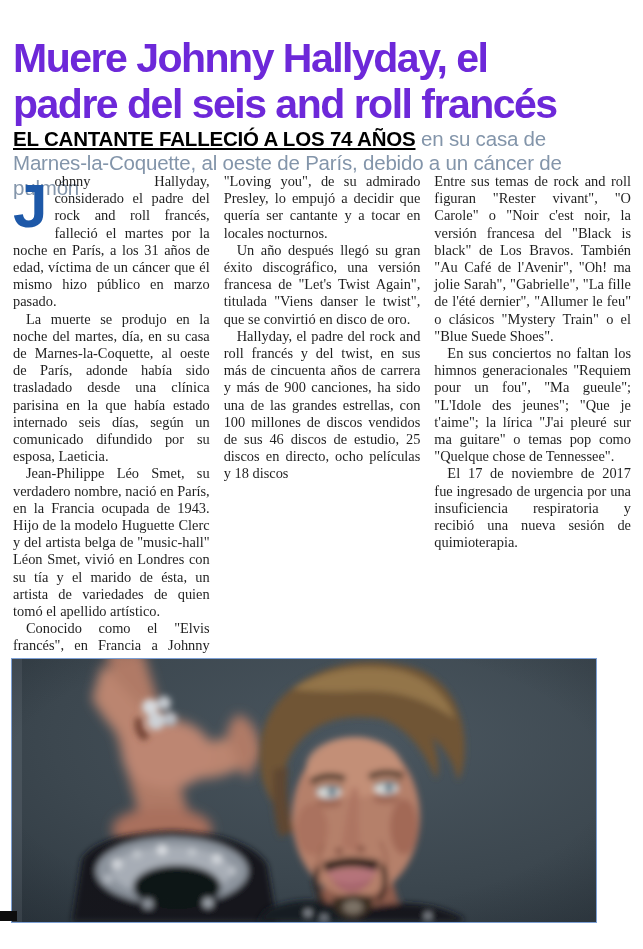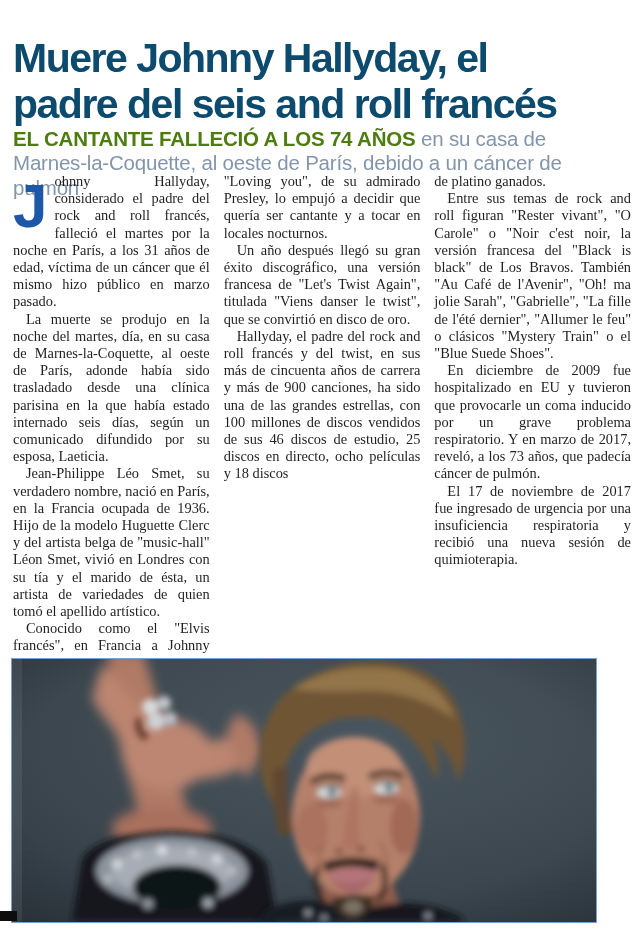--- a/index.html
+++ b/index.html
@@ -4,30 +4,30 @@
 <style>
   html,body { margin:0; padding:0; background:#fff; }
   .page {
     position:relative; width:643px; height:949px; background:#ffffff;
     font-family:"Liberation Serif", serif; overflow:hidden;
   }
   .headline {
     position:absolute; top:8px; left:13px; width:592px;
     font-family:"Liberation Sans", sans-serif; font-weight:700;
     font-size:41px; line-height:46px; letter-spacing:-1.5px;
-    color:#0c4a6e;
+    color:#6d28d9;
   }
   .headline span { display:block; }
   .subhead {
     position:absolute; top:106px; left:13px; width:590px;
     font-family:"Liberation Sans", sans-serif;
     font-size:20.5px; line-height:24.5px; letter-spacing:-0.2px;
     color:#8395aa;
   }
-  .subhead .bold { color:#4d7c0f; font-weight:700; }
+  .subhead .bold { color:#000000; font-weight:700;text-decoration:underline; }
   .columns {
     position:absolute; top:173px; left:13px; width:618px; height:486px;
     display:flex; gap:14px; overflow:hidden;
   }
   .col { flex:1 1 0; min-width:0; }
   .para {
     margin:0; font-size:14.4px; line-height:17.2px; text-align:justify;
     color:#1f1f1f; hyphens:auto; -webkit-hyphens:auto;
   }
   .para + .para { text-indent:13px; }
@@ -57,34 +57,33 @@
     <span>padre del seis and roll francés</span>
   </h1>
 
   <p class="subhead"><span class="bold">EL CANTANTE FALLECIÓ A LOS 74 AÑOS</span><span> en su casa de Marnes-la-Coquette, al oeste de París, debido a un cáncer de pulmón</span></p>
 
   <div class="columns">
 
     <div class="col">
       <p class="para"><span class="dropcap">J</span><span>ohnny Hallyday, considerado el padre del rock and roll francés, falleció el martes por la noche en París, a los 31 años de edad, víctima de un cáncer que él mismo hizo público en marzo pasado.</span></p>
       <p class="para">La muerte se produjo en la noche del martes, día, en su casa de Marnes-la-Coquette, al oeste de París, adonde había sido trasladado desde una clínica parisina en la que había estado internado seis días, según un comunicado difundido por su esposa, Laeticia.</p>
-      <p class="para">Jean-Philippe Léo Smet, su verdadero nombre, nació en París, en la Francia ocupada de 1936. Hijo de la modelo Huguette Clerc y del artista belga de "music-hall" Léon Smet, vivió en Londres con su tía y el marido de ésta, un artista de variedades de quien tomó el apellido artístico.</p>
+      <p class="para">Jean-Philippe Léo Smet, su verdadero nombre, nació en París, en la Francia ocupada de 1943. Hijo de la modelo Huguette Clerc y del artista belga de "music-hall" Léon Smet, vivió en Londres con su tía y el marido de ésta, un artista de variedades de quien tomó el apellido artístico.</p>
       <p class="para">Conocido como el "Elvis francés", en Francia a Johnny Hallyday siempre lo compararon con Elvis Presley. Precisamente el tema</p>
     </div>
 
     <div class="col">
       <p class="para">"Loving you", de su admirado Presley, lo empujó a decidir que quería ser cantante y a tocar en locales nocturnos.</p>
       <p class="para">Un año después llegó su gran éxito discográfico, una versión francesa de "Let's Twist Again", titulada "Viens danser le twist", que se convirtió en disco de oro.</p>
       <p class="para">Hallyday, el padre del rock and roll francés y del twist, en sus más de cincuenta años de carrera y más de 900 canciones, ha sido una de las grandes estrellas, con 100 millones de discos vendidos de sus 46 discos de estudio, 25 discos en directo, ocho películas y 18 discos</p>
     </div>
 
     <div class="col">
-      <p class="para">de platino ganados.</p>
       <p class="para">Entre sus temas de rock and roll figuran "Rester vivant", "O Carole" o "Noir c'est noir, la versión francesa del "Black is black" de Los Bravos. También "Au Café de l'Avenir", "Oh! ma jolie Sarah", "Gabrielle", "La fille de l'été dernier", "Allumer le feu" o clásicos "Mystery Train" o el "Blue Suede Shoes".</p>
-      <p class="para">En diciembre de 2009 fue hospitalizado en EU y tuvieron que provocarle un coma inducido por un grave problema respiratorio. Y en marzo de 2017, reveló, a los 73 años, que padecía cáncer de pulmón.</p>
+      <p class="para">En sus conciertos no faltan los himnos generacionales "Requiem pour un fou", "Ma gueule"; "L'Idole des jeunes"; "Que je t'aime"; la lírica "J'ai pleuré sur ma guitare" o temas pop como "Quelque chose de Tennessee".</p>
       <p class="para">El 17 de noviembre de 2017 fue ingresado de urgencia por una insuficiencia respiratoria y recibió una nueva sesión de quimioterapia.</p>
     </div>
 
   </div>
 
   <div class="photo-frame">
     <svg viewBox="0 0 584 263" preserveAspectRatio="none">
       <defs>
         <radialGradient id="bg" cx="0.62" cy="0.3" r="1.0">
           <stop offset="0" stop-color="#4a565f"></stop>

